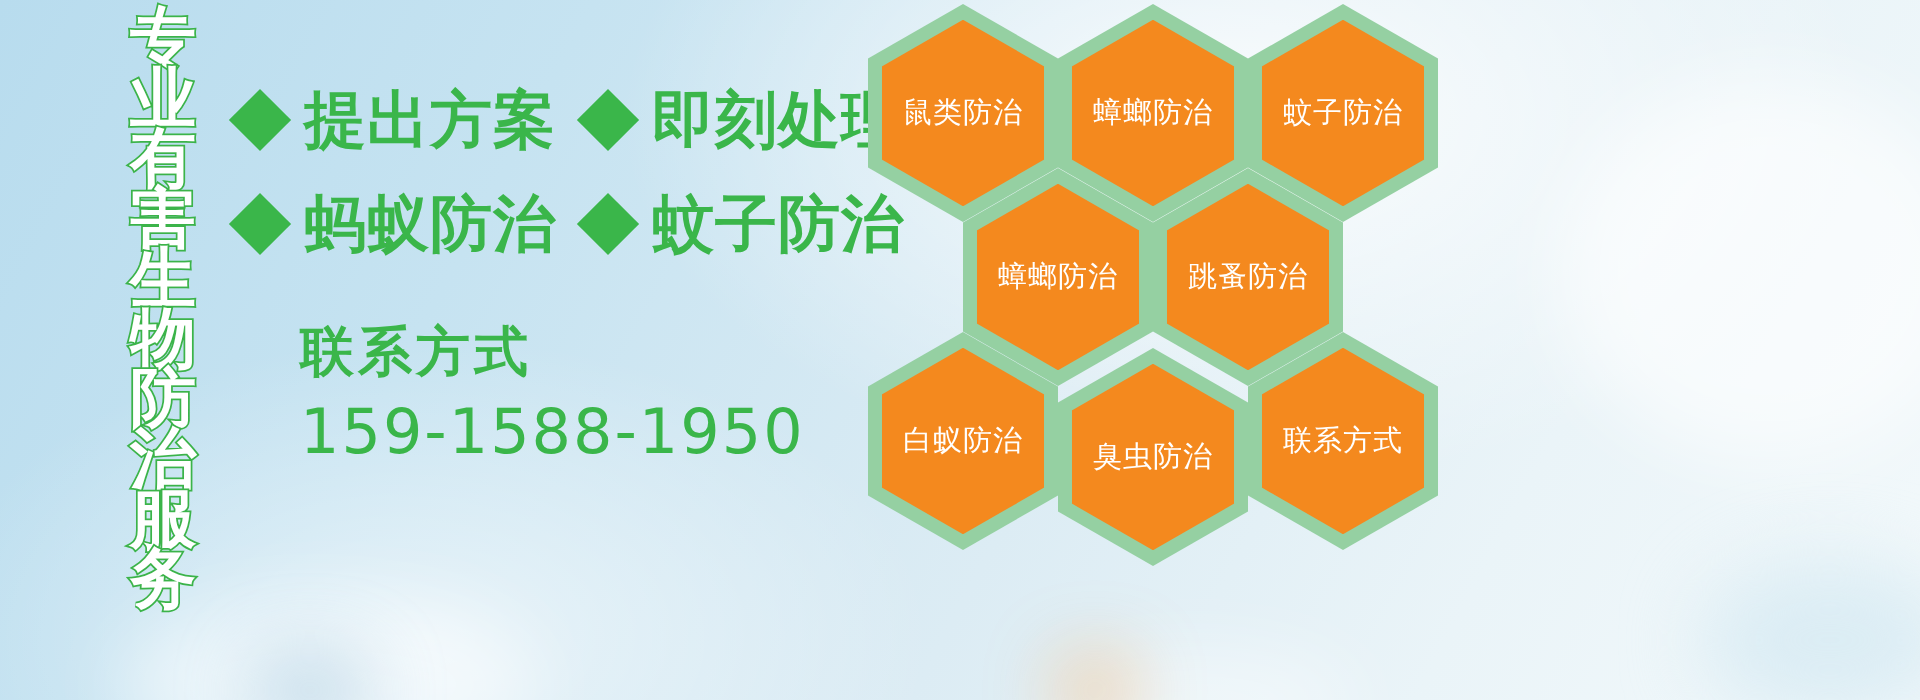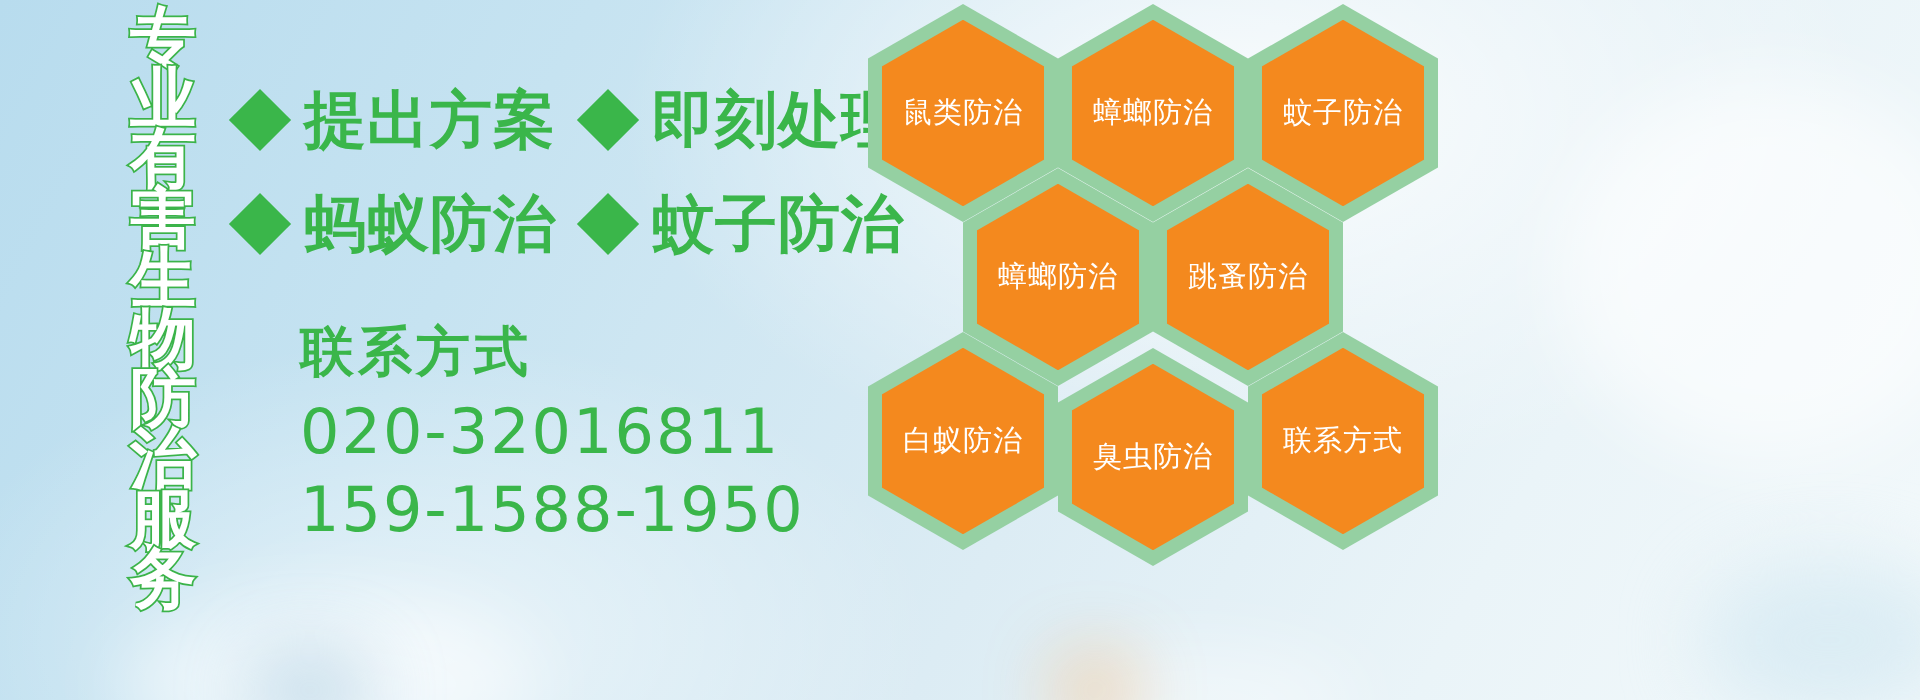--- a/index.html
+++ b/index.html
@@ -204,21 +204,20 @@
       </div>
       <div class="feature-item">
         <span class="diamond-icon"></span>
         <span>蚊子防治</span>
       </div>
     </div>
   </div>
 
   <div id="contact">
     <div id="contact-heading">联系方式</div>
-    <div class="phone-line">020-32016811</div>
     <div class="phone-line">159-1588-1950</div>
   </div>
 
   <div id="honeycomb">
 
     <div class="hex-cell" style="left:8px; top:4px;">
       <div class="hex-outer"></div>
       <div class="hex-inner"></div>
       <div class="hex-label">鼠类防治</div>
     </div>

